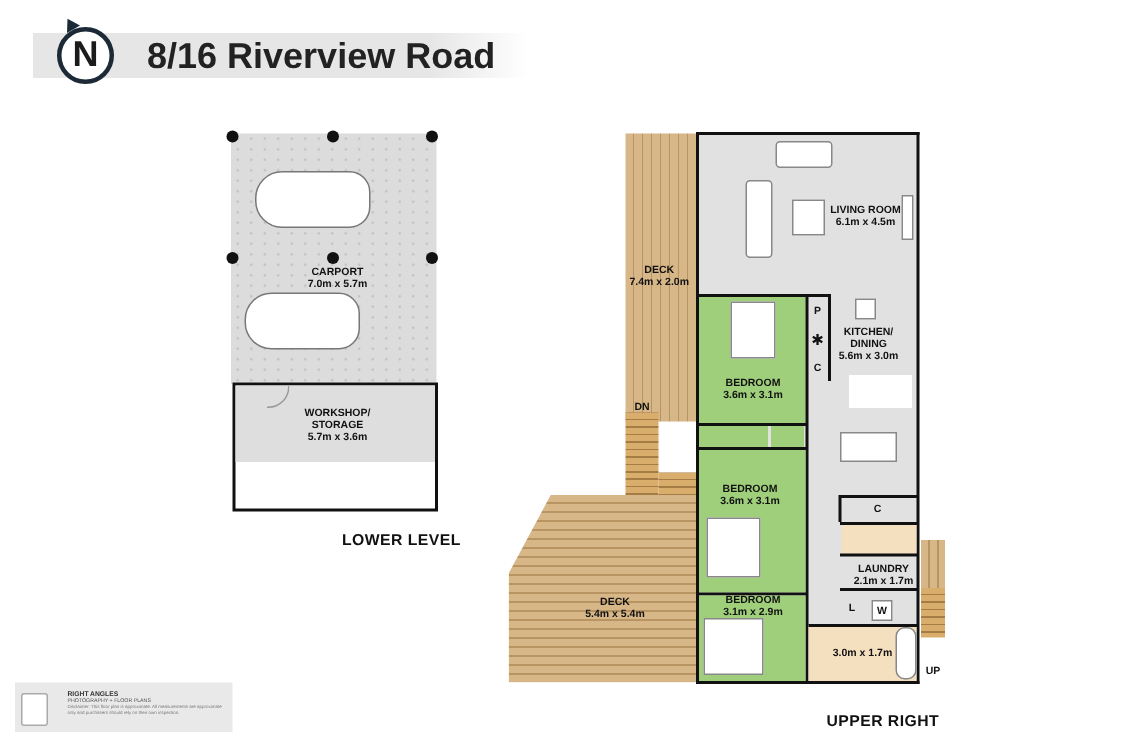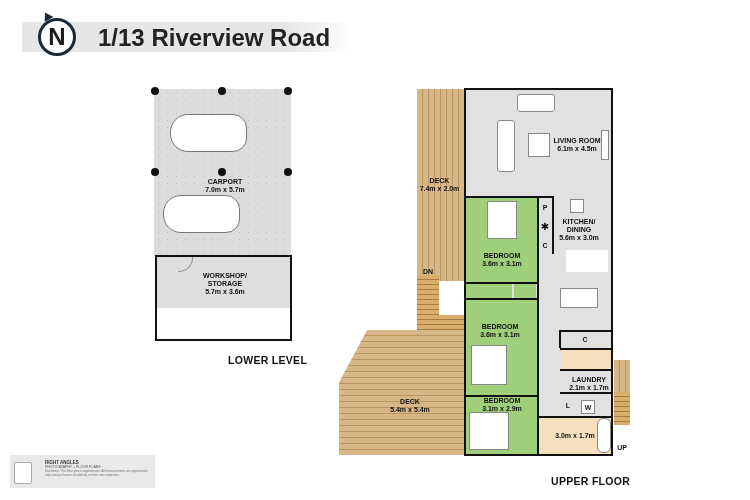--- a/index.html
+++ b/index.html
@@ -36,21 +36,21 @@
   .footer-t3 { left:45px; top:470px; font-size:3px; color:#777; width:105px; line-height:3.5px; }
 </style>
 </head>
 <body>
 
 <div class="abs title-bar"></div>
 <div class="abs compass-tip"></div>
 <div class="abs compass">
     <span>N</span>
   </div>
-<div class="abs title-text">1/13 Riverview Road</div>
+<div class="abs title-text">8/16 Riverview Road</div>
 
 <div class="abs carport"></div>
 <div class="abs post" style="left:151px;top:87px"></div>
 <div class="abs post" style="left:218px;top:87px"></div>
 <div class="abs post" style="left:284px;top:87px"></div>
 <div class="abs post" style="left:151px;top:168px"></div>
 <div class="abs post" style="left:218px;top:168px"></div>
 <div class="abs post" style="left:284px;top:168px"></div>
 <div class="abs car" style="left:170px;top:114px"></div>
 <div class="abs car" style="left:163px;top:195px"></div>
@@ -165,19 +165,19 @@
 
 <div class="abs tan" style="left:539px;top:417px;width:72px;height:37px"></div>
 <div class="abs wall" style="left:539px;top:416px;width:73px;height:1.5px"></div>
 <div class="abs furn" style="left:597px;top:418px;width:14px;height:35px;border-radius:6px"></div>
 <div class="abs lbl" style="left:550px;top:432px;width:50px">3.0m x 1.7m</div>
 
 <div class="abs deck-v" style="left:614px;top:360px;width:16px;height:32px"></div>
 <div class="abs stair" style="left:614px;top:392px;width:16px;height:33px"></div>
 <div class="abs lbl" style="left:613px;top:444px;width:18px">UP</div>
 
-<div class="abs level-lbl" style="left:551px;top:475px">UPPER FLOOR</div>
+<div class="abs level-lbl" style="left:551px;top:475px">UPPER RIGHT</div>
 
 <div class="abs footer"></div>
 <div class="abs" style="left:14px;top:462px;width:16px;height:20px;border:1px solid #aaa;border-radius:2px;background:#fff"></div>
 <div class="abs footer-t1">RIGHT ANGLES</div>
 <div class="abs footer-t2">PHOTOGRAPHY + FLOOR PLANS</div>
 <div class="abs footer-t3">Disclaimer: This floor plan is approximate. All measurements are approximate only and purchasers should rely on their own inspection.</div>
 
 </body></html>

